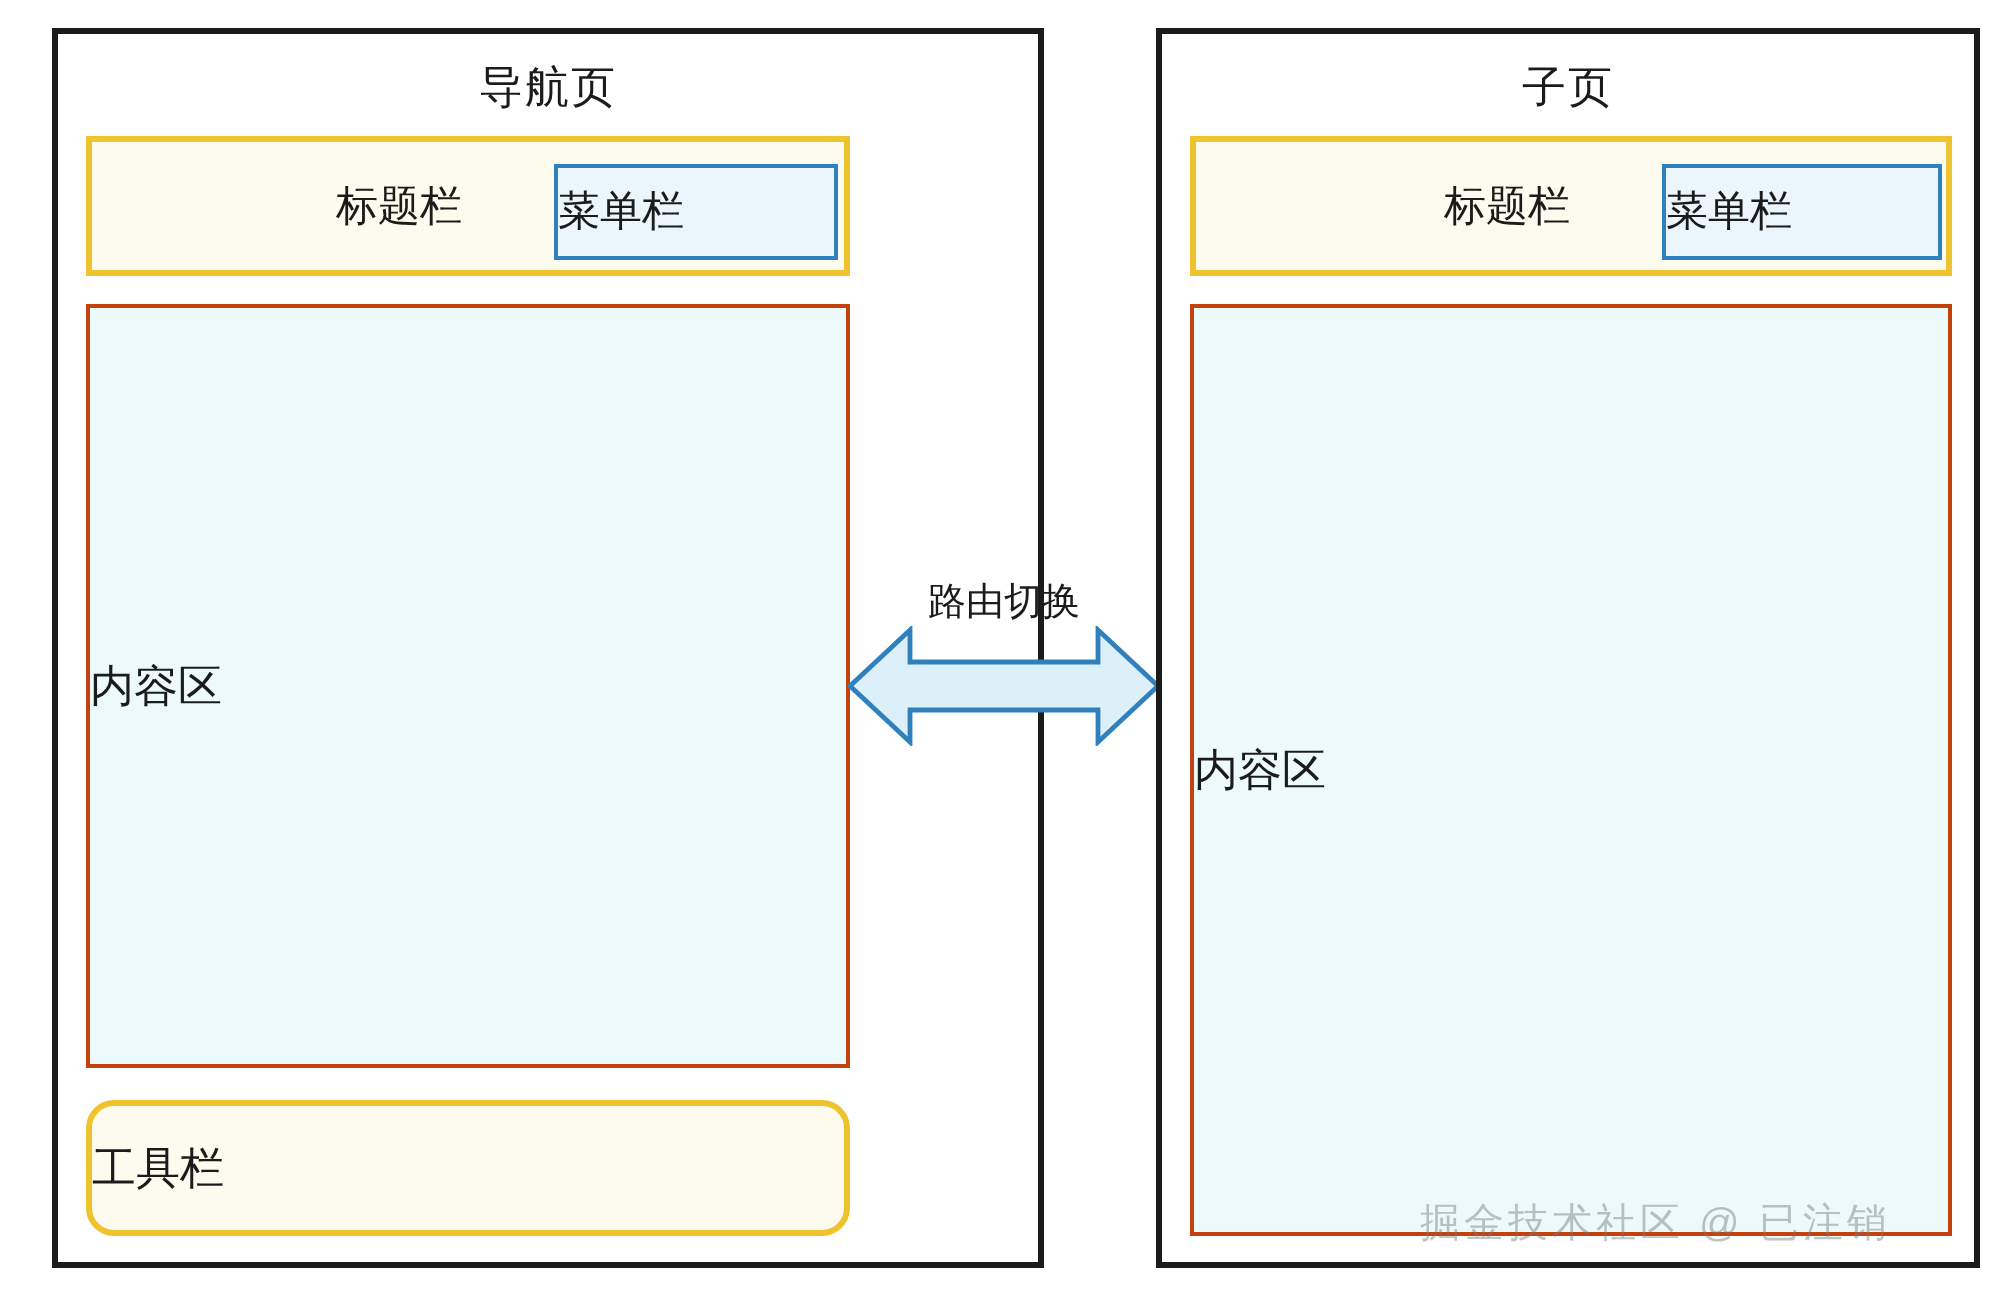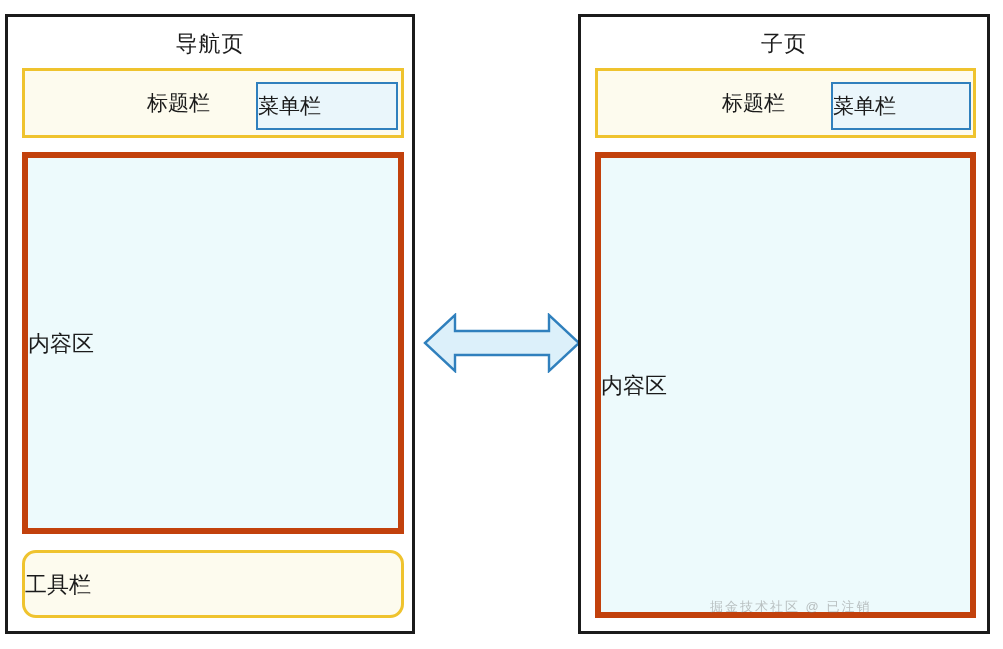--- a/index.html
+++ b/index.html
@@ -16,21 +16,21 @@
     overflow: hidden;
   }
 
   
   .panel {
     position: absolute;
     box-sizing: border-box;
     border: 3px solid #1b1b1b;
     background: #ffffff;
   }
-  #panel-left  { left: 5px;  top: 14px; width: 410px; height: 620px; padding-left: 48px; }
+  #panel-left  { left: 26px;  top: 14px; width: 496px; height: 620px; padding-left: 48px; }
   #panel-right { left: 578px; top: 14px; width: 412px; height: 620px; }
 
   .panel-title {
     position: absolute;
     left: 0;
     right: 0;
     top: 12px;
     text-align: center;
     font-size: 22px;
     color: #1b1b1b;
@@ -43,21 +43,21 @@
     position: absolute;
     box-sizing: border-box;
     border: 3px solid #EFC32E;
     background: #FDFBEE;
   }
 
   
   .box-blue {
     position: absolute;
     box-sizing: border-box;
-    border: 6px solid #c2410c;
+    border: 2px solid #c2410c;
     background: #EDFAFC;
   }
   .box-blue-thin {
     position: absolute;
     box-sizing: border-box;
     border: 2px solid #3080BD;
     background: #EAF6FB;
   }
 
   .center-label {
@@ -115,21 +115,21 @@
     font-size: 19px;
     color: #1b1b1b;
     white-space: nowrap;
   }
 
   
   #watermark {
     position: absolute;
     left: 710px;
     top: 598px;
-    font-size: 13px;
+    font-size: 20px;
     letter-spacing: 2px;
     color: rgba(120,120,120,0.45);
     white-space: nowrap;
     pointer-events: none;
   }
 </style>
 </head>
 <body>
 
 <div id="canvas">
@@ -150,20 +150,21 @@
       <div class="center-label">
         <div class="label-22">内容区</div>
       </div>
     </div>
 
     <div class="bar-yellow" id="toolbar-left">
       <div class="center-label label-22">工具栏</div>
     </div>
   </div>
 
+  <div id="arrow-label">路由切换</div>
 
   <div id="arrow-wrap">
     <svg width="158" height="60" viewBox="0 0 158 60" xmlns="http://www.w3.org/2000/svg">
       <polygon points="2,30 32,2 32,18 126,18 126,2 156,30 126,58 126,42 32,42 32,58" fill="#DCF0FA" stroke="#3080BD" stroke-width="2.4" stroke-linejoin="miter"></polygon>
     </svg>
   </div>
 
   <div class="panel" id="panel-right">
 
     <div class="panel-title">子页</div>

